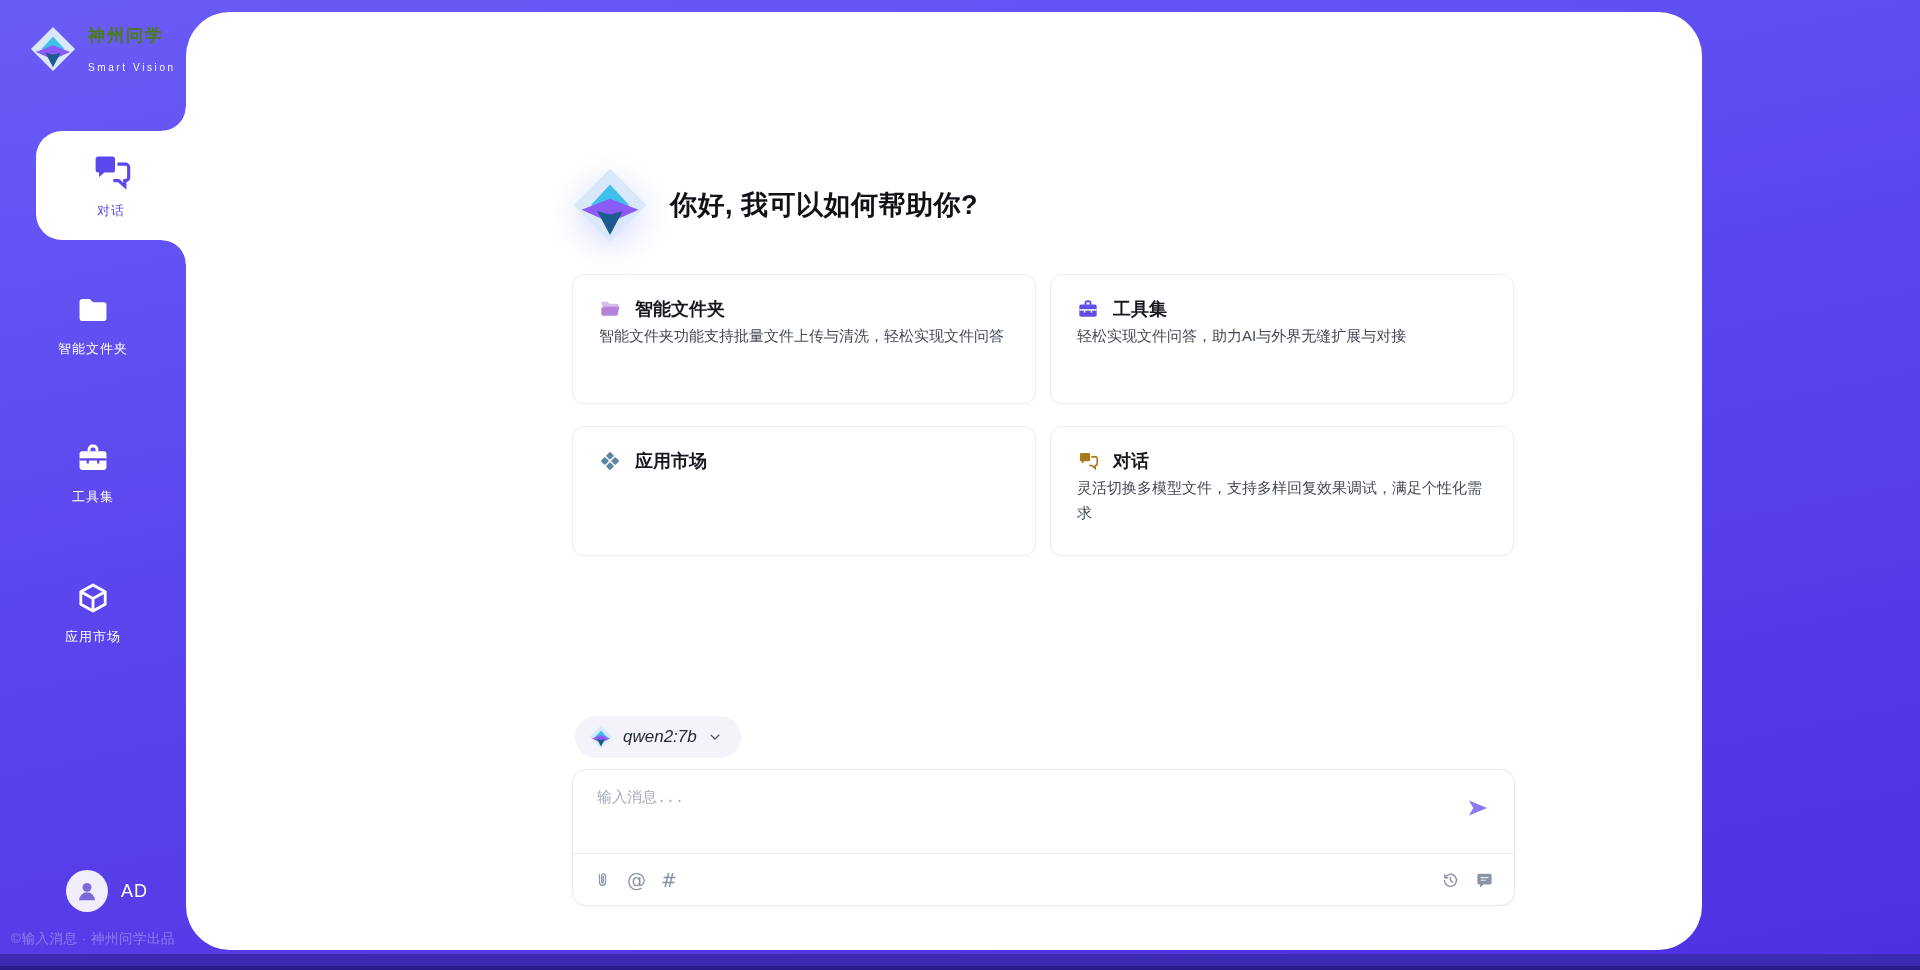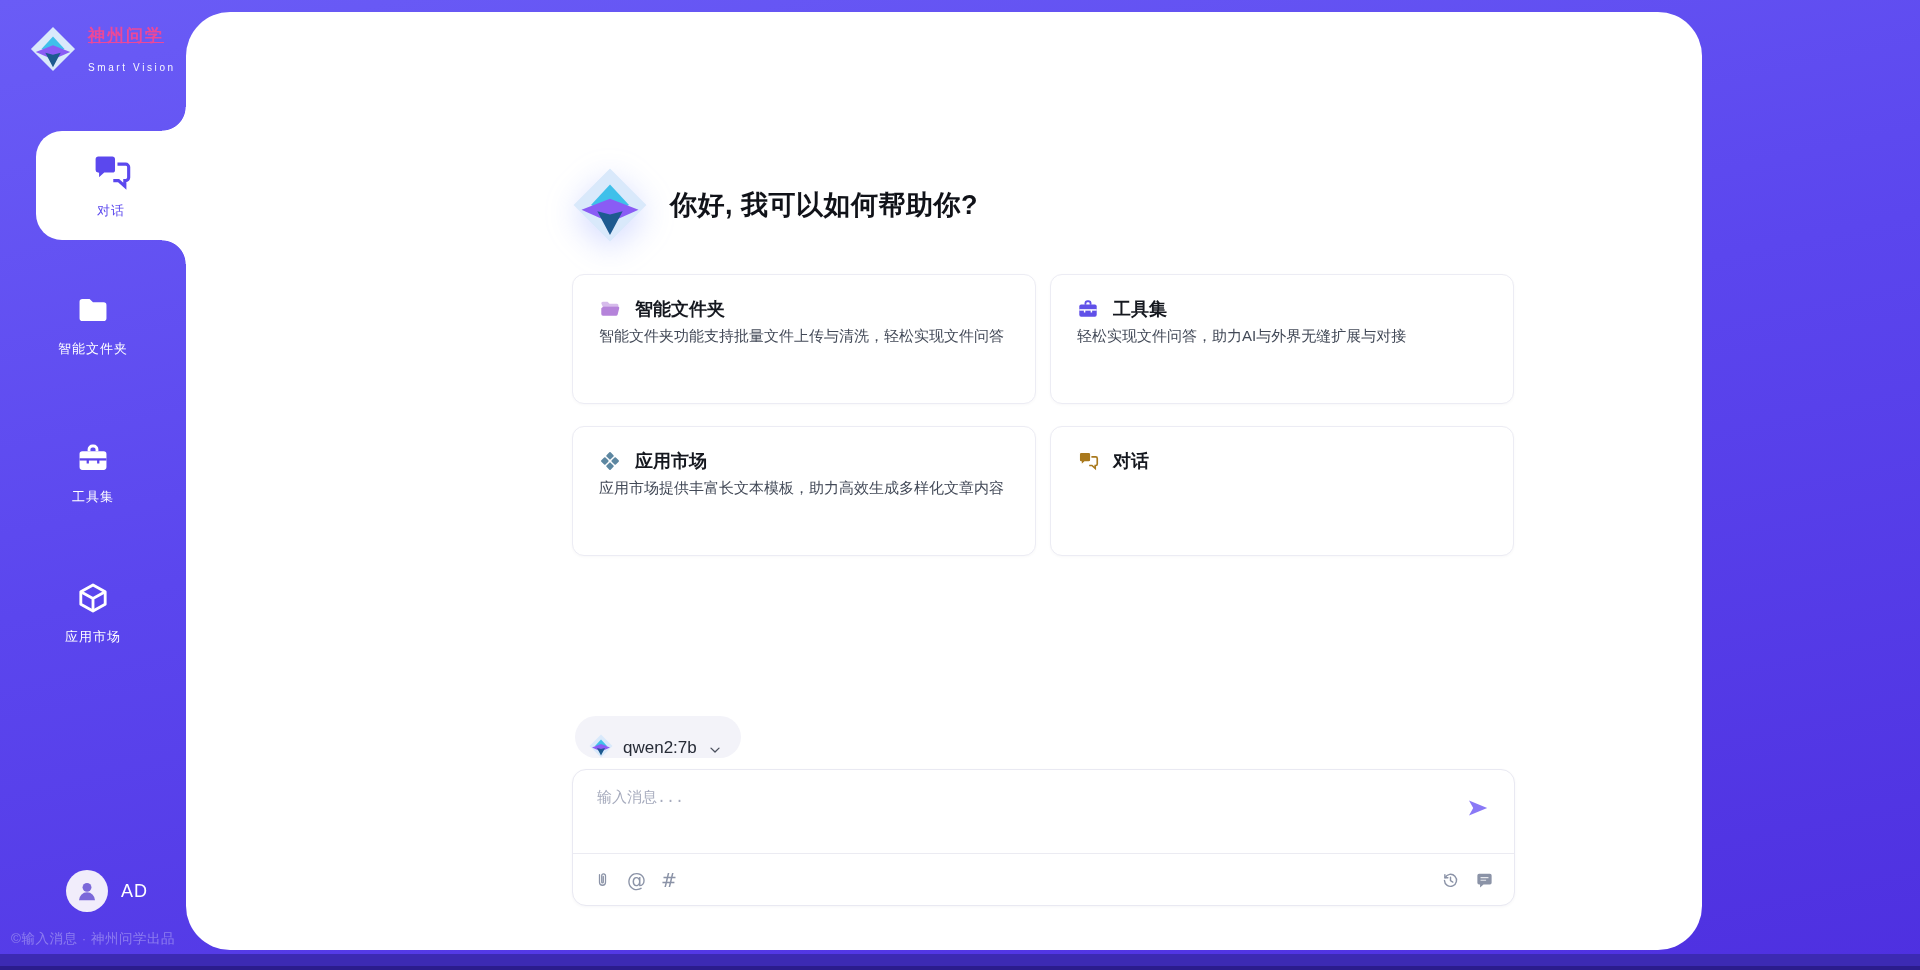--- a/index.html
+++ b/index.html
@@ -8,21 +8,21 @@
     font-family:"Liberation Sans","DejaVu Sans",sans-serif;
     background:linear-gradient(168deg,#6a5cf6 0%,#5b46ee 45%,#4e30e0 100%);
     position:relative; color:#15181f;
   }
   svg { display:block; }
 
   
   .sidebar { position:absolute; left:0; top:0; width:186px; height:100%; }
   .brand { position:absolute; left:30px; top:24px; display:flex; align-items:center; gap:12px; }
   .brand .gem { width:46px; height:46px; }
-  .brand-name { color:#ec4899; font-size:17px; font-weight:bold; letter-spacing:2px;text-decoration:underline; }
+  .brand-name { color:#4d7c0f; font-size:17px; font-weight:bold; letter-spacing:2px; }
   .brand-sub { color:rgba(255,255,255,.95); font-size:10px; letter-spacing:2.6px; margin-top:15px; }
 
   .nav-item { position:absolute; left:0; width:186px; display:flex; flex-direction:column;
               align-items:center; cursor:pointer; }
   .nav-item .nico { width:34px; height:34px; color:#fff; --bg-cut:#5b43ec; }
   .nav-item .nlabel { margin-top:13px; font-size:13px; color:#fff; letter-spacing:1px; }
 
   .tab-active { position:absolute; left:36px; top:131px; width:150px; height:109px;
                 background:#fff; border-radius:26px 0 0 26px; display:flex; flex-direction:column;
                 align-items:center; justify-content:center; cursor:pointer; z-index:3; }
@@ -54,22 +54,22 @@
   .cards { position:absolute; left:386px; top:262px; display:grid;
            grid-template-columns:464px 464px; column-gap:14px; row-gap:22px; }
   .card { height:130px; background:#fff; border:1px solid #ececf4; border-radius:12px;
           padding:22px 26px; cursor:pointer; box-shadow:0 1px 3px rgba(25,25,70,.03); }
   .card-head { display:flex; align-items:center; gap:14px; }
   .card-head svg { width:22px; height:22px; }
   .card-title { font-size:18px; font-weight:bold; color:#15181f; }
   .card-desc { margin-top:2px; font-size:15px; line-height:25px; color:#424957; }
 
   .model-pill { position:absolute; left:389px; top:704px; height:42px; border-radius:21px;
-                background:#f3f3f9; display:flex; align-items:flex-end; gap:10px;
-                padding:0 18px 0 14px; cursor:pointer; }
+                background:#f3f3f9; display:flex; align-items:center; gap:10px;
+                padding:0 18px 0 14px; cursor:pointer;font-style:italic; }
   .model-pill .gem { width:24px; height:24px; }
   .model-name { font-size:17px; color:#262b36; }
   .model-pill .chev { width:16px; height:16px; color:#4a4f5c; }
 
   .composer { position:absolute; left:386px; top:757px; width:943px; height:137px;
               background:#fff; border:1px solid #e9e9f2; border-radius:14px;
               box-shadow:0 1px 3px rgba(25,25,70,.04); }
   .composer textarea { position:absolute; left:0; top:0; width:860px; height:80px;
               border:none; outline:none; resize:none; background:transparent;
               padding:18px 24px; font-size:15px; color:#3b82f6;
@@ -198,29 +198,29 @@
         </div>
         <div class="card-desc">轻松实现文件问答，助力AI与外界无缝扩展与对接</div>
       </div>
       <div class="card">
         <div class="card-head">
           <svg style="color:#5d87a1">
               <use href="#icon-grid"></use>
             </svg>
           <div class="card-title">应用市场</div>
         </div>
-        <div class="card-desc">应用市场提供丰富长文本模板，助力高效生成多样化文章内容</div>
       </div>
       <div class="card">
         <div class="card-head">
           <svg style="color:#a9791d; --bg-cut:#fff">
               <use href="#icon-chat"></use>
             </svg>
           <div class="card-title">对话</div>
         </div>
+        <div class="card-desc">灵活切换多模型文件，支持多样回复效果调试，满足个性化需求</div>
       </div>
     </div>
 
     <div class="model-pill">
       <svg class="gem">
           <use href="#logo-gem"></use>
         </svg>
       <span class="model-name">qwen2:7b</span>
       <svg class="chev">
           <use href="#icon-chevron"></use>

